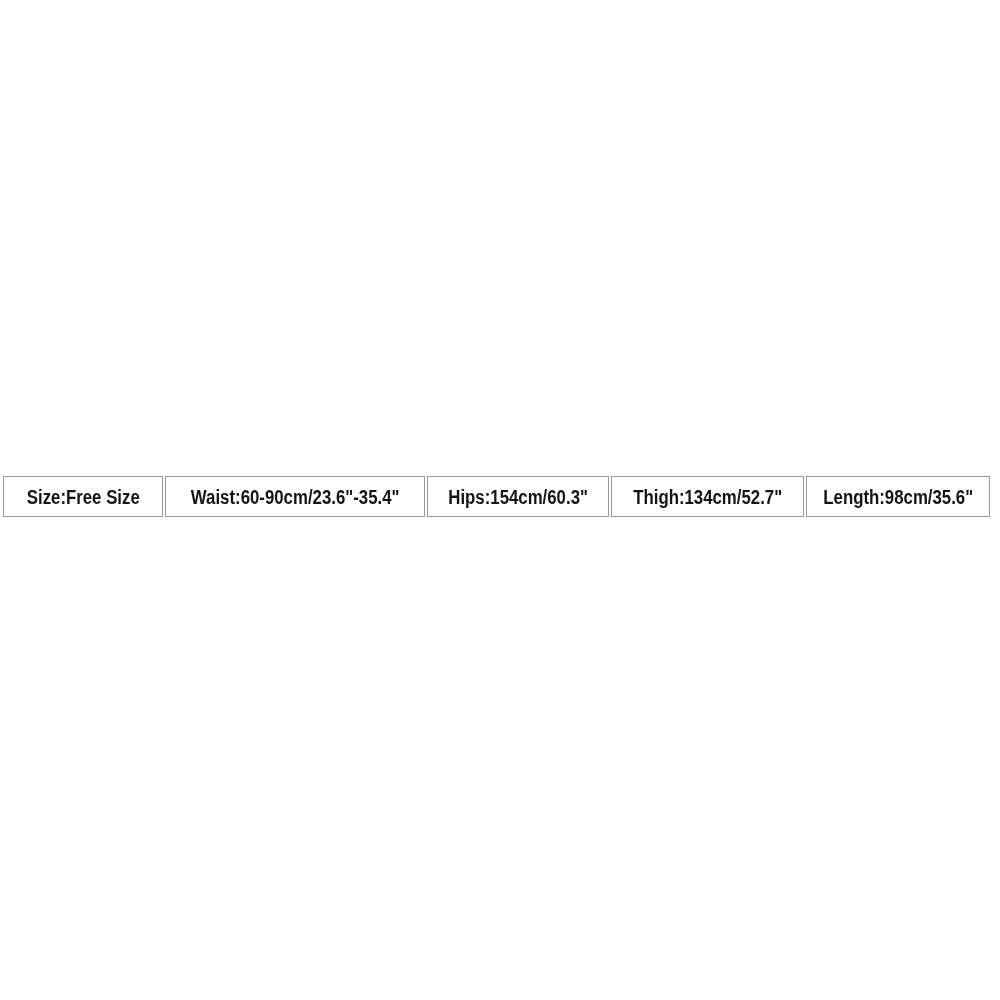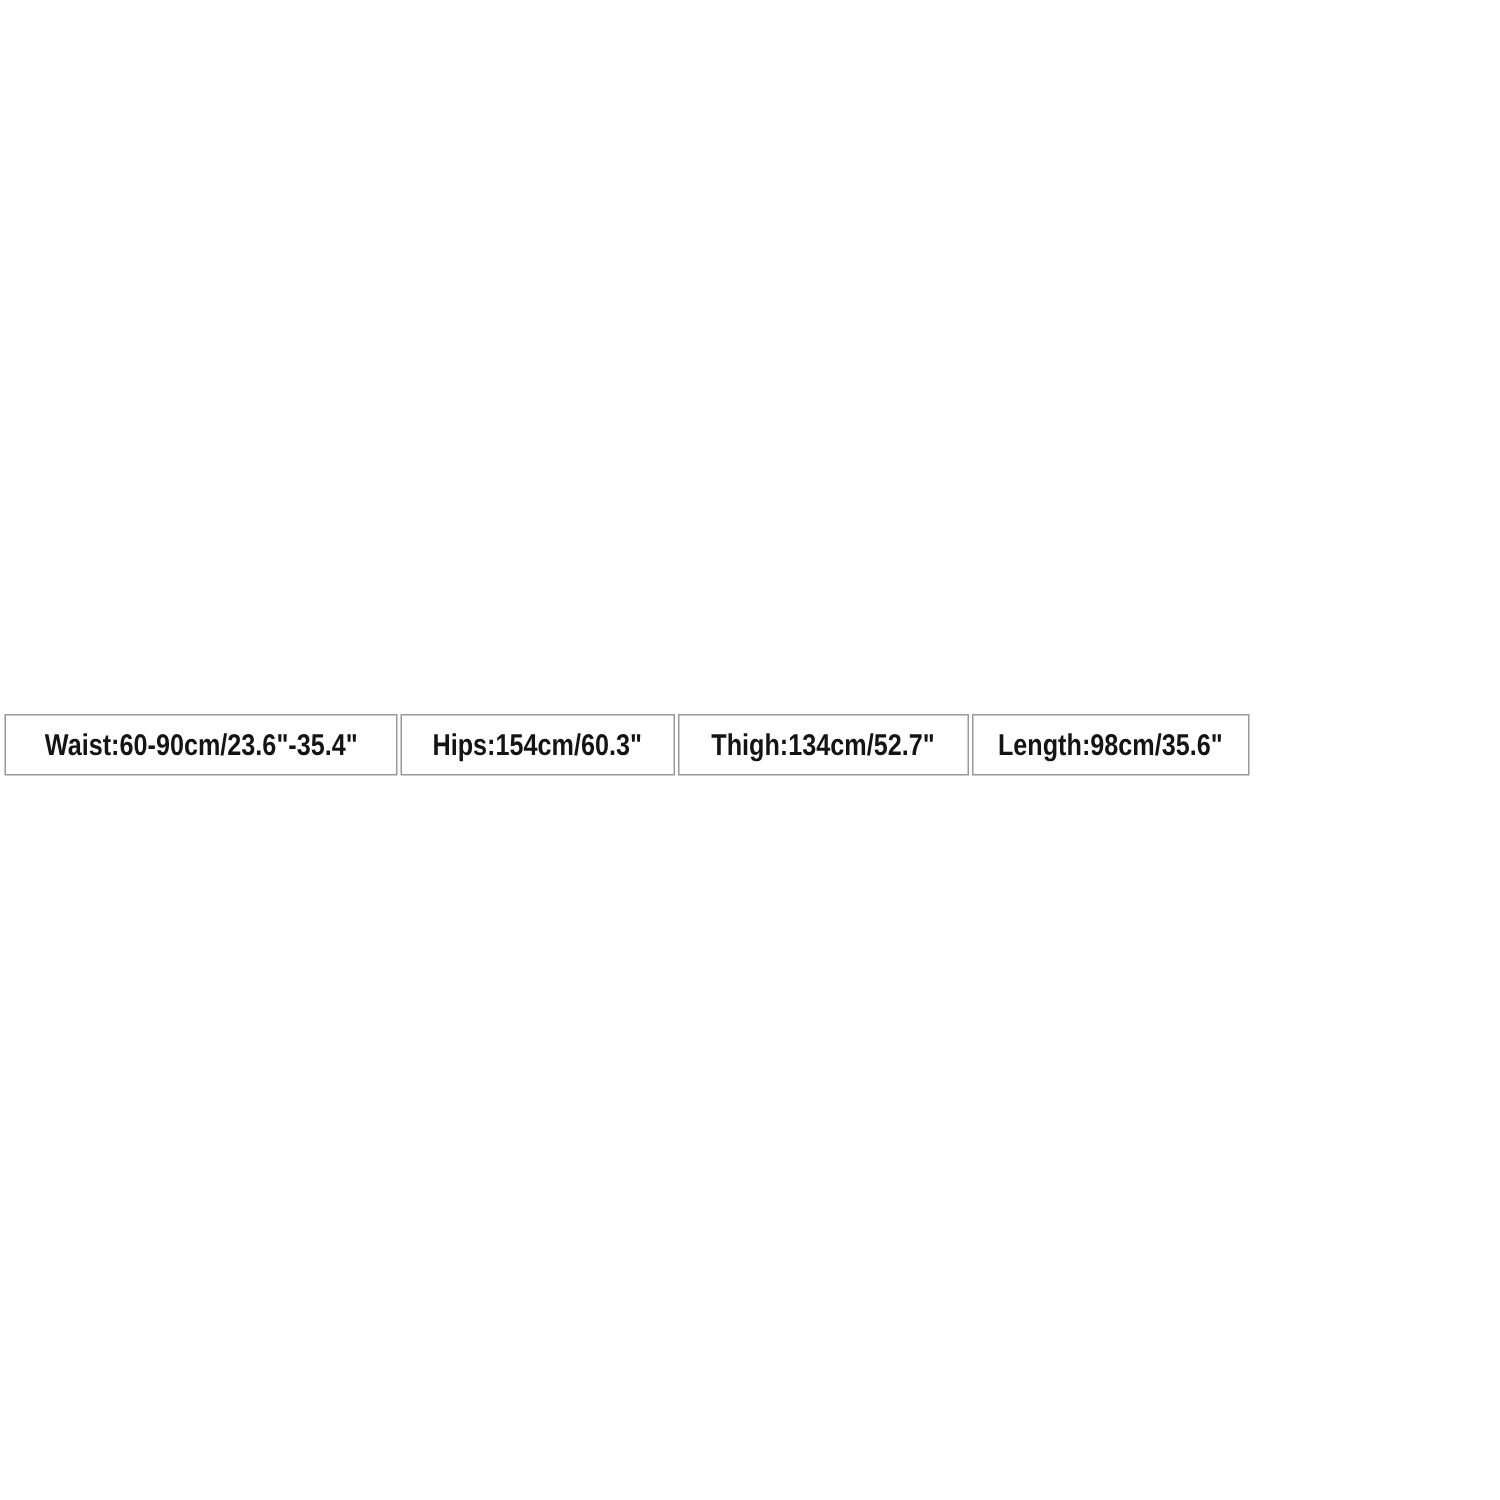--- a/index.html
+++ b/index.html
@@ -64,20 +64,23 @@
   .col-thigh  { width: 194px; }
   .col-length { width: 185px; }
 </style>
 </head>
 <body>
 
 <div id="page">
 
   <div id="size-chart">
 
+    <div class="chart-cell col-size">
+      <span class="cell-text">Size:Free Size</span>
+    </div>
 
     <div class="chart-cell col-waist">
       <span class="cell-text">Waist:60-90cm/23.6"-35.4"</span>
     </div>
 
     <div class="chart-cell col-hips">
       <span class="cell-text">Hips:154cm/60.3"</span>
     </div>
 
     <div class="chart-cell col-thigh">

